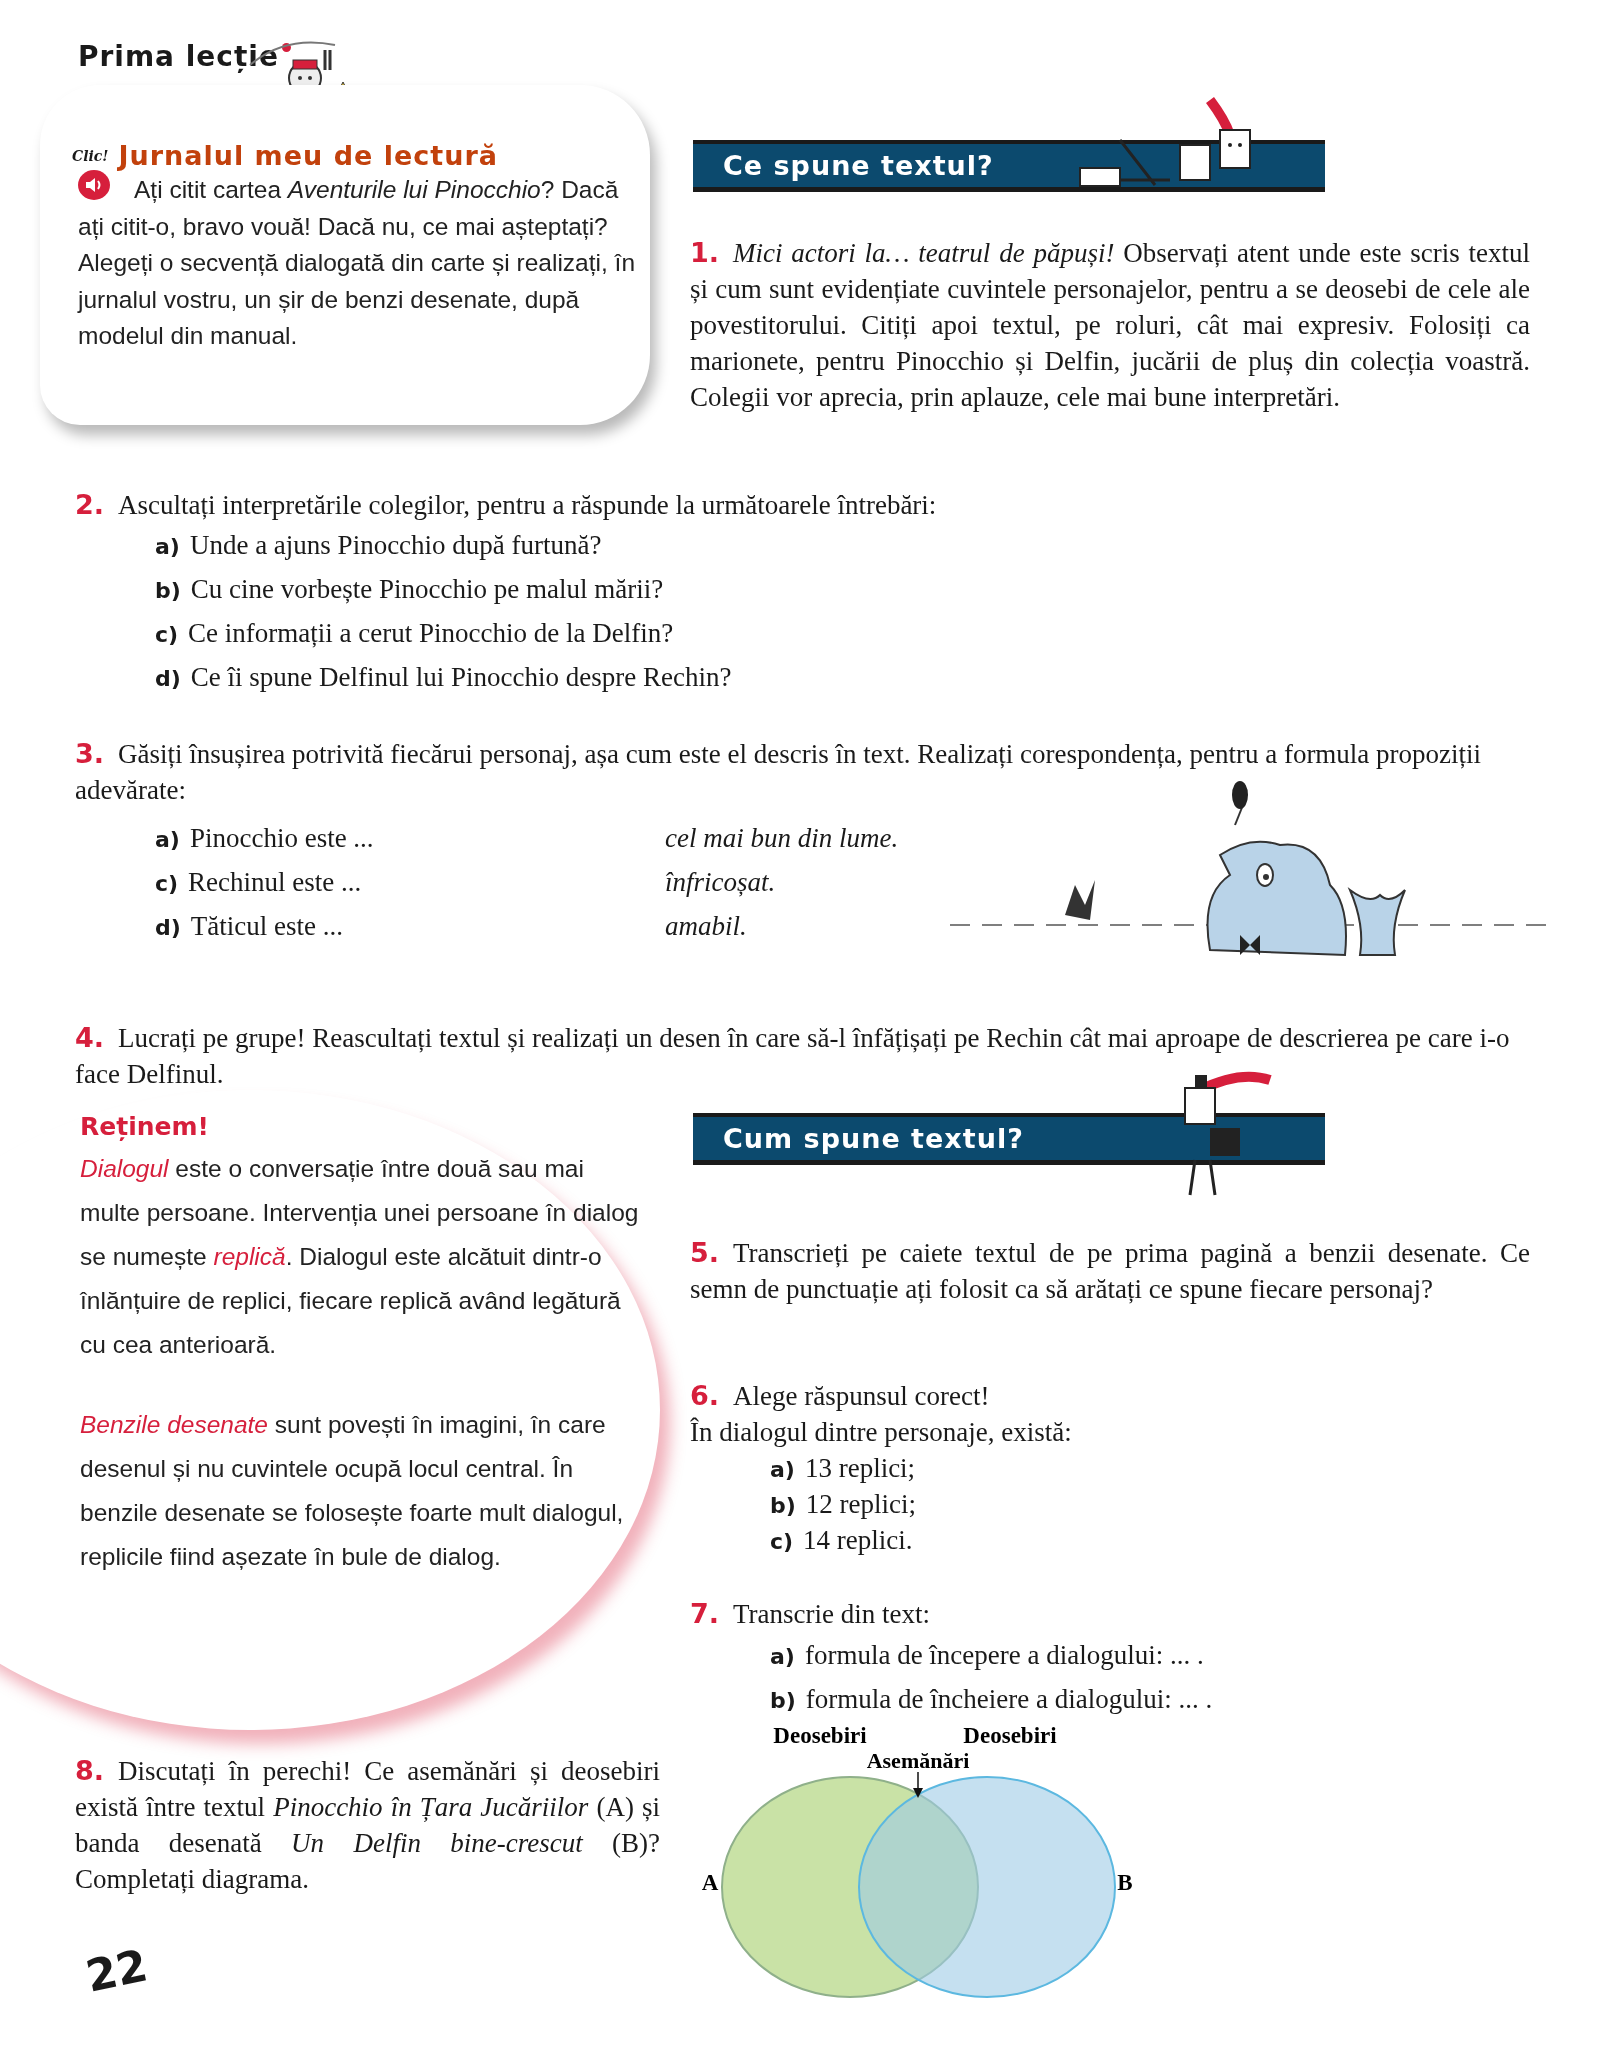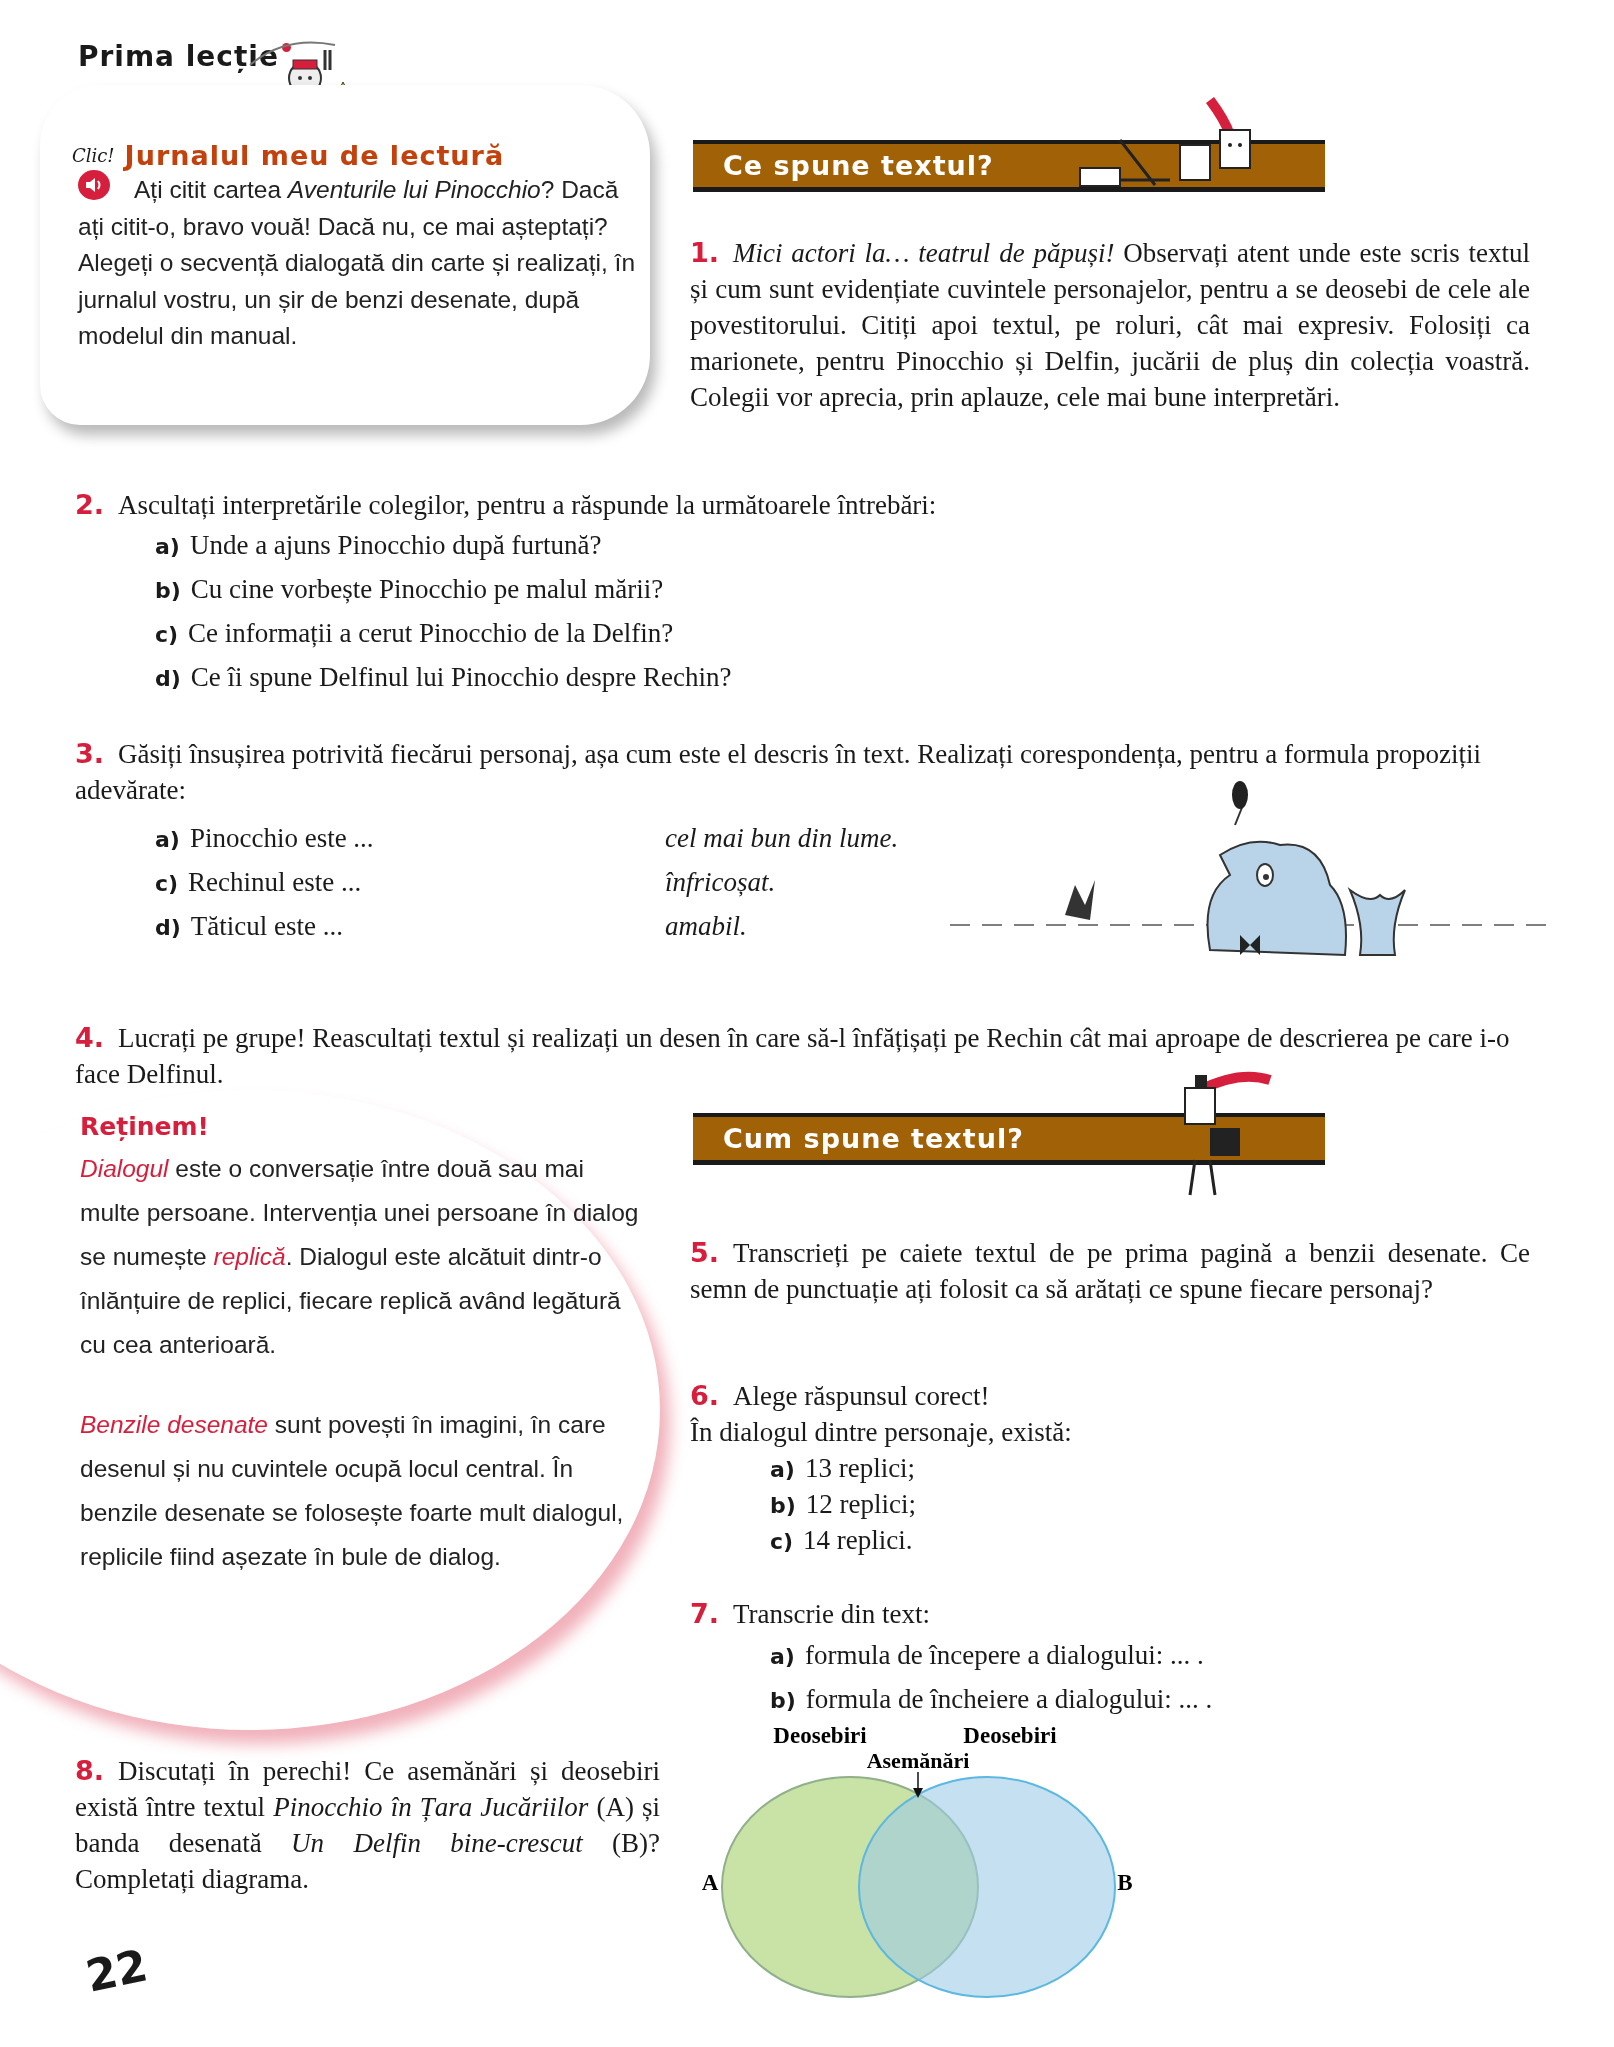--- a/index.html
+++ b/index.html
@@ -13,29 +13,29 @@
   .red { color: #d61f3c; }
 
   
   .lesson-title { left: 78px; top: 40px; font-family: "DejaVu Sans", sans-serif; font-weight: bold; font-size: 28px; letter-spacing: 1px; }
   .lesson-dot { display:inline-block; width:9px; height:9px; background:#d61f3c; border-radius:50%; margin-left:3px; vertical-align: 14px; }
 
   
   .journal-card { left: 40px; top: 85px; width: 610px; height: 340px; background: #fff;
                   border-radius: 60px 70px 70px 40px; box-shadow: 6px 10px 14px rgba(0,0,0,0.28); }
   .journal-head { left: 72px; top: 140px; display:flex; align-items:center; gap:10px; }
-  .clic { font-family: "DejaVu Serif", serif; font-style: italic; font-size: 18px; font-weight: normal; }
+  .clic { font-family: "DejaVu Serif", serif; font-style: italic; font-size: 14px; font-weight: bold; }
   .journal-title { font-family: "DejaVu Sans", sans-serif; font-weight: bold; font-size: 27px; color: #c2410c; letter-spacing: 1px; }
   .speaker { left: 78px; top: 170px; width: 32px; height: 30px; background: #d61f3c; border-radius: 50%;
              display:flex; align-items:center; justify-content:center; }
   .journal-text { left: 78px; top: 172px; width: 560px; font-family: "Liberation Sans", sans-serif; font-size: 24.5px; line-height: 36.5px; color:#222; }
   .journal-text .indent { display:inline-block; width: 56px; }
 
   
-  .banner { height: 52px; background: #a16207; border-top: 4px solid #1a1a1a; border-bottom: 5px solid #1a1a1a;
+  .banner { height: 52px; background: #0c4a6e; border-top: 4px solid #1a1a1a; border-bottom: 5px solid #1a1a1a;
             display:flex; align-items:center; padding-left: 30px; box-sizing: border-box; }
   .banner span { font-family: "DejaVu Sans", sans-serif; font-weight: bold; color: #fff; font-size: 27px; letter-spacing: 1px; }
   .banner1 { left: 693px; top: 140px; width: 632px; }
   .banner2 { left: 693px; top: 1113px; width: 632px; }
 
   .ex1 { left: 690px; top: 205px; width: 840px; text-align: justify; }
   .ex2 { left: 75px; top: 457px; width: 1100px; }
   .sublist { margin: 0; padding: 0; list-style: none; }
   .sublist li { margin-left: 80px; height: 44px; line-height: 44px; }
 

